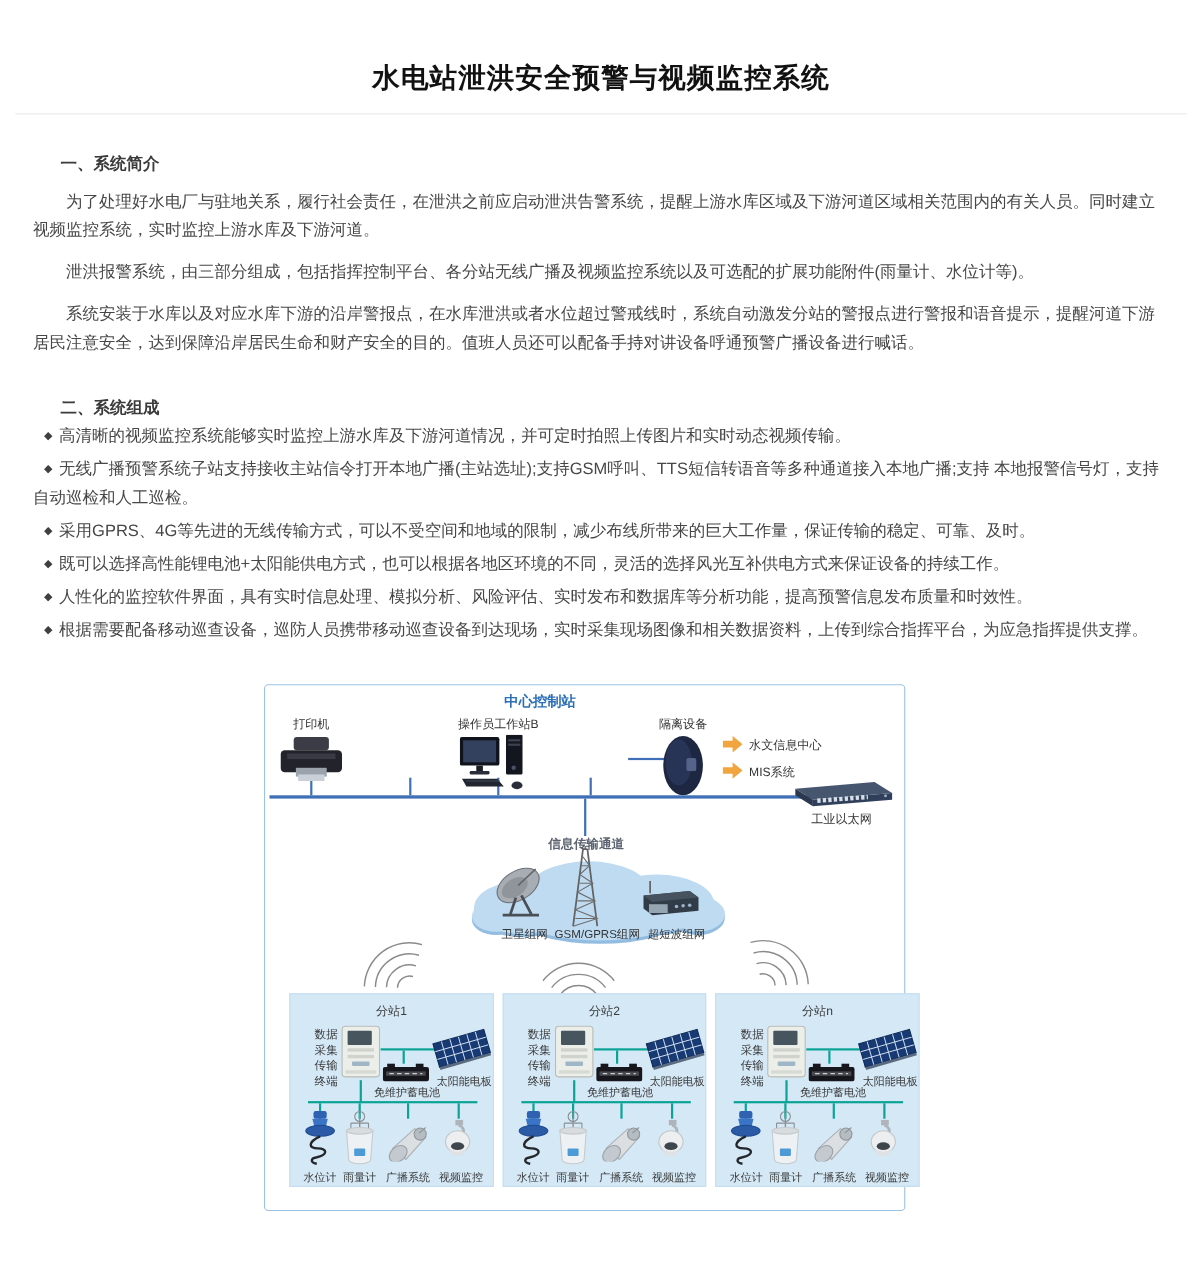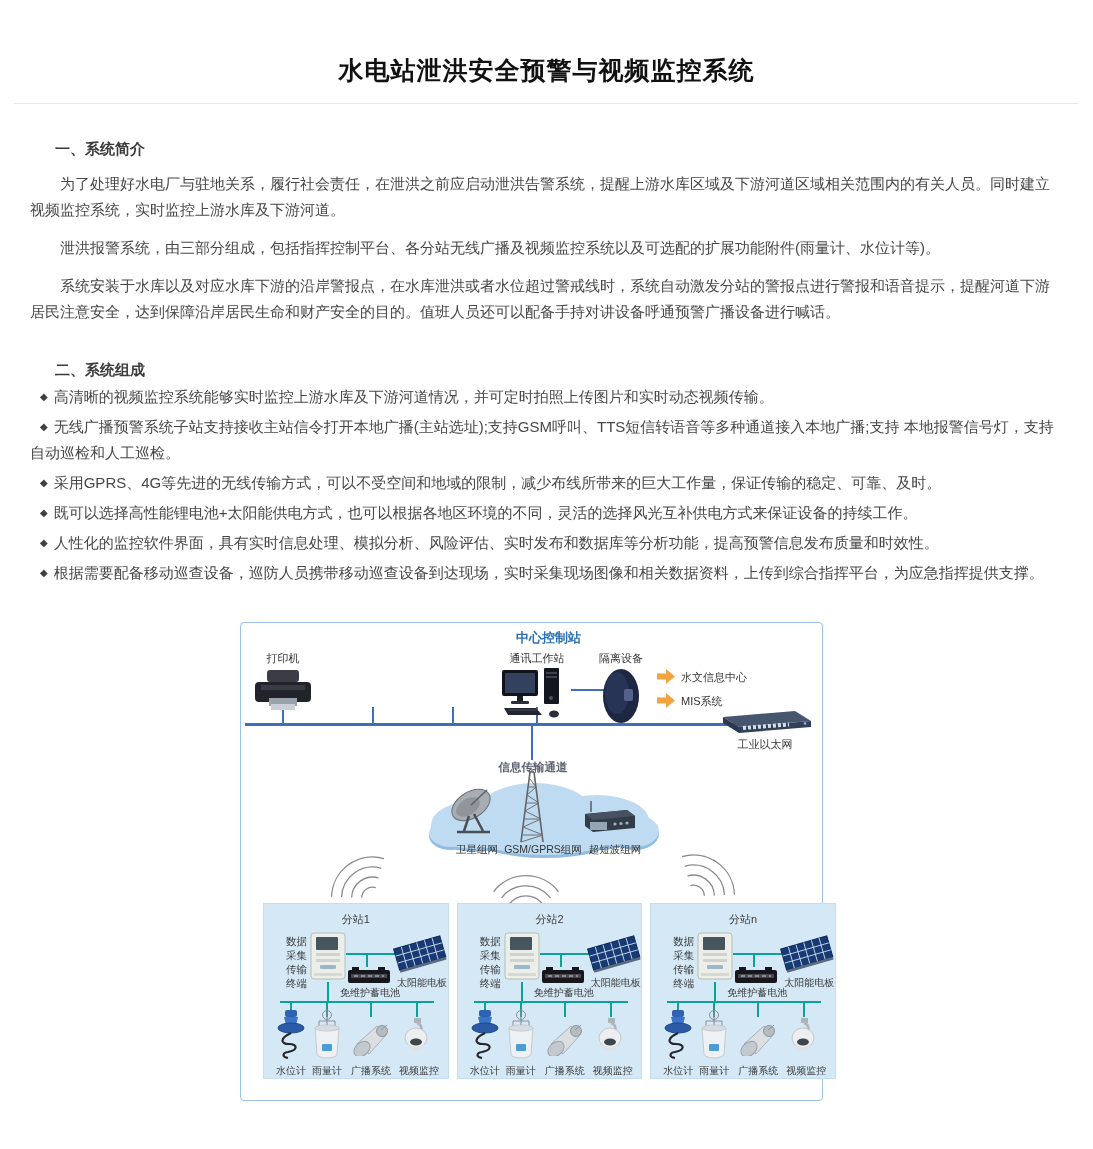--- a/index.html
+++ b/index.html
@@ -9,21 +9,21 @@
   .sec-heading{margin:36px 30px 0 55px;font-size:15px;font-weight:bold;color:#3b3b3b;}
   .para{margin:12px 30px 0;font-size:15px;line-height:26px;text-indent:2em;color:#474747;}
   .bullet{margin:4px 30px 0;font-size:15px;line-height:26px;color:#474747;}
   .bullet:first-of-type{margin-top:16px;}
   .bullet .glyph{font-size:10px;margin:0 6px 0 10px;vertical-align:2px;color:#3f3f3f;}
   .diagram-wrap{width:585px;margin:36px 0 0 240px;}
   .diagram{position:relative;width:583px;height:479px;border:1px solid #9cc3e6;border-radius:4px;background:#fff;box-sizing:border-box;}
   .abs{position:absolute;}
   .dlabel{position:absolute;font-size:11px;color:#333;white-space:nowrap;}
   .center{text-align:center;}
-  .cs-title{position:absolute;left:160px;top:6px;width:180px;text-align:right;font-size:13px;font-weight:bold;color:#2c6fb7;}
+  .cs-title{position:absolute;left:160px;top:6px;width:180px;text-align:center;font-size:13px;font-weight:bold;color:#2c6fb7;}
   .cs-dev{position:absolute;text-align:center;}
   .cs-dev .dev-label{font-size:11px;color:#333;white-space:nowrap;margin-bottom:2px;}
   .busline{position:absolute;background:#3f6fb6;}
   .tealline{position:absolute;background:#0aa396;}
   .channel-label{position:absolute;left:230px;top:137px;width:124px;text-align:center;font-size:11.5px;font-weight:bold;color:#5b6270;}
   .netlabel{position:absolute;top:220px;font-size:10.5px;color:#333;text-align:center;white-space:nowrap;}
   .wifi{position:absolute;}
   .wifi.left{transform:rotate(-36deg);}
   .wifi.right{transform:rotate(36deg);}
   .substations-row{position:absolute;left:5px;top:280px;width:573px;height:176px;display:flex;gap:8px;padding-left:17px;}
@@ -68,38 +68,38 @@
       <span><svg width="56" height="44" viewBox="0 0 56 44">
         <rect x="12" y="2" width="32" height="12" rx="3" fill="#3c3c46"></rect>
         <path d="M4 14 h48 a4 4 0 0 1 4 4 v12 a4 4 0 0 1 -4 4 H4 a4 4 0 0 1 -4 -4 V18 a4 4 0 0 1 4 -4z" fill="#23232b"></path>
         <rect x="6" y="17" width="44" height="5" fill="#3a3a44"></rect>
         <rect x="14" y="30" width="28" height="8" fill="#9aa2ab"></rect>
         <rect x="16" y="36" width="24" height="6" fill="#c9d0d7"></rect>
       </svg></span>
     </div>
 
 
-
-    <div class="cs-dev" style="left:258px;top:28px;width:76px;">
-      <div class="dev-label">通讯工作站</div>
+    <div class="cs-dev" style="left:174px;top:28px;width:76px;">
+      <div class="dev-label">操作员工作站B</div>
       <span><svg width="70" height="52" viewBox="0 0 70 52">
         <rect x="0" y="2" width="36" height="26" rx="2" fill="#10131c"></rect>
         <rect x="3" y="5" width="30" height="20" fill="#33415e"></rect>
         <rect x="15" y="28" width="6" height="5" fill="#1a1d26"></rect>
         <rect x="9" y="33" width="18" height="3" rx="1" fill="#2a2e3a"></rect>
         <rect x="42" y="0" width="15" height="36" rx="1" fill="#14161f"></rect>
         <rect x="44" y="4" width="11" height="2" fill="#3c4252"></rect>
         <rect x="44" y="8" width="11" height="2" fill="#3c4252"></rect>
         <circle cx="49" cy="30" r="2" fill="#4a5066"></circle>
         <path d="M2 40 L34 40 L40 47 L6 47 z" fill="#222631"></path>
         <path d="M6 42 L36 42" stroke="#454b59" stroke-width="1"></path>
         <ellipse cx="52" cy="46" rx="5" ry="3.5" fill="#2a2e3a"></ellipse>
       </svg></span>
     </div>
 
+
     <div class="cs-dev" style="left:352px;top:28px;width:56px;">
       <div class="dev-label">隔离设备</div>
       <span><svg width="38" height="56" viewBox="0 0 38 56">
         <ellipse cx="19" cy="28" rx="18" ry="27" fill="#1d2742"></ellipse>
         <ellipse cx="15" cy="25" rx="12" ry="21" fill="#273455"></ellipse>
         <rect x="22" y="21" width="9" height="12" rx="2" fill="#55628a"></rect>
       </svg></span>
     </div>
 
     <span class="abs" style="left:416px;top:46px;"><svg width="18" height="15" viewBox="0 0 18 15">

